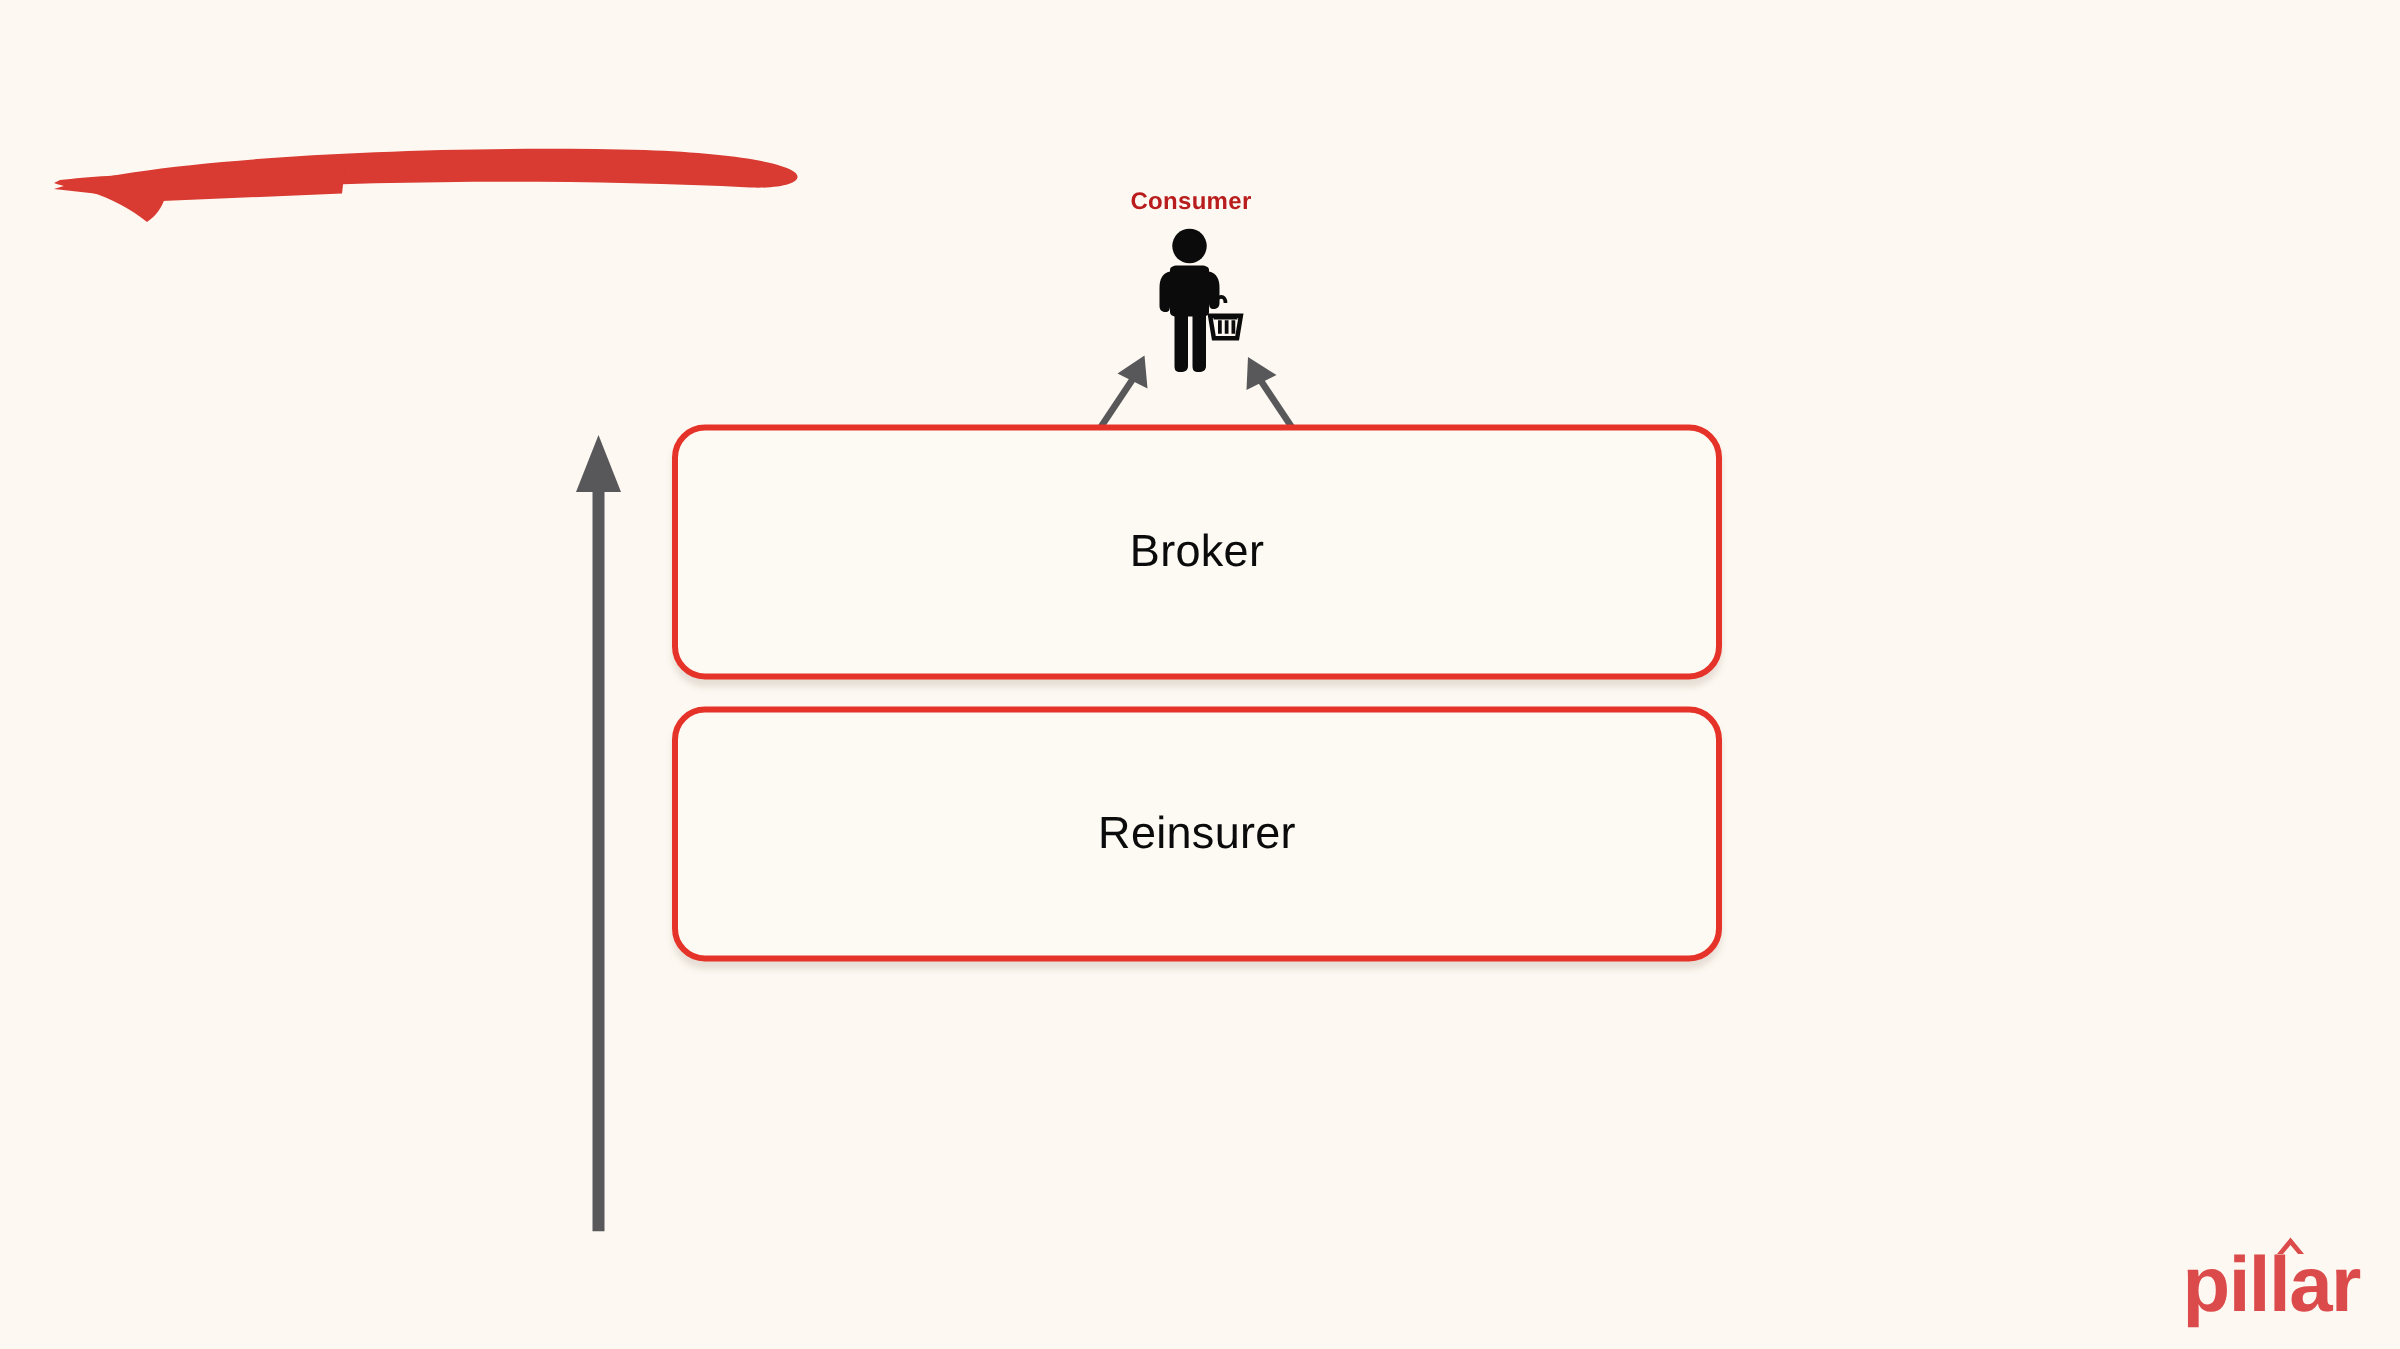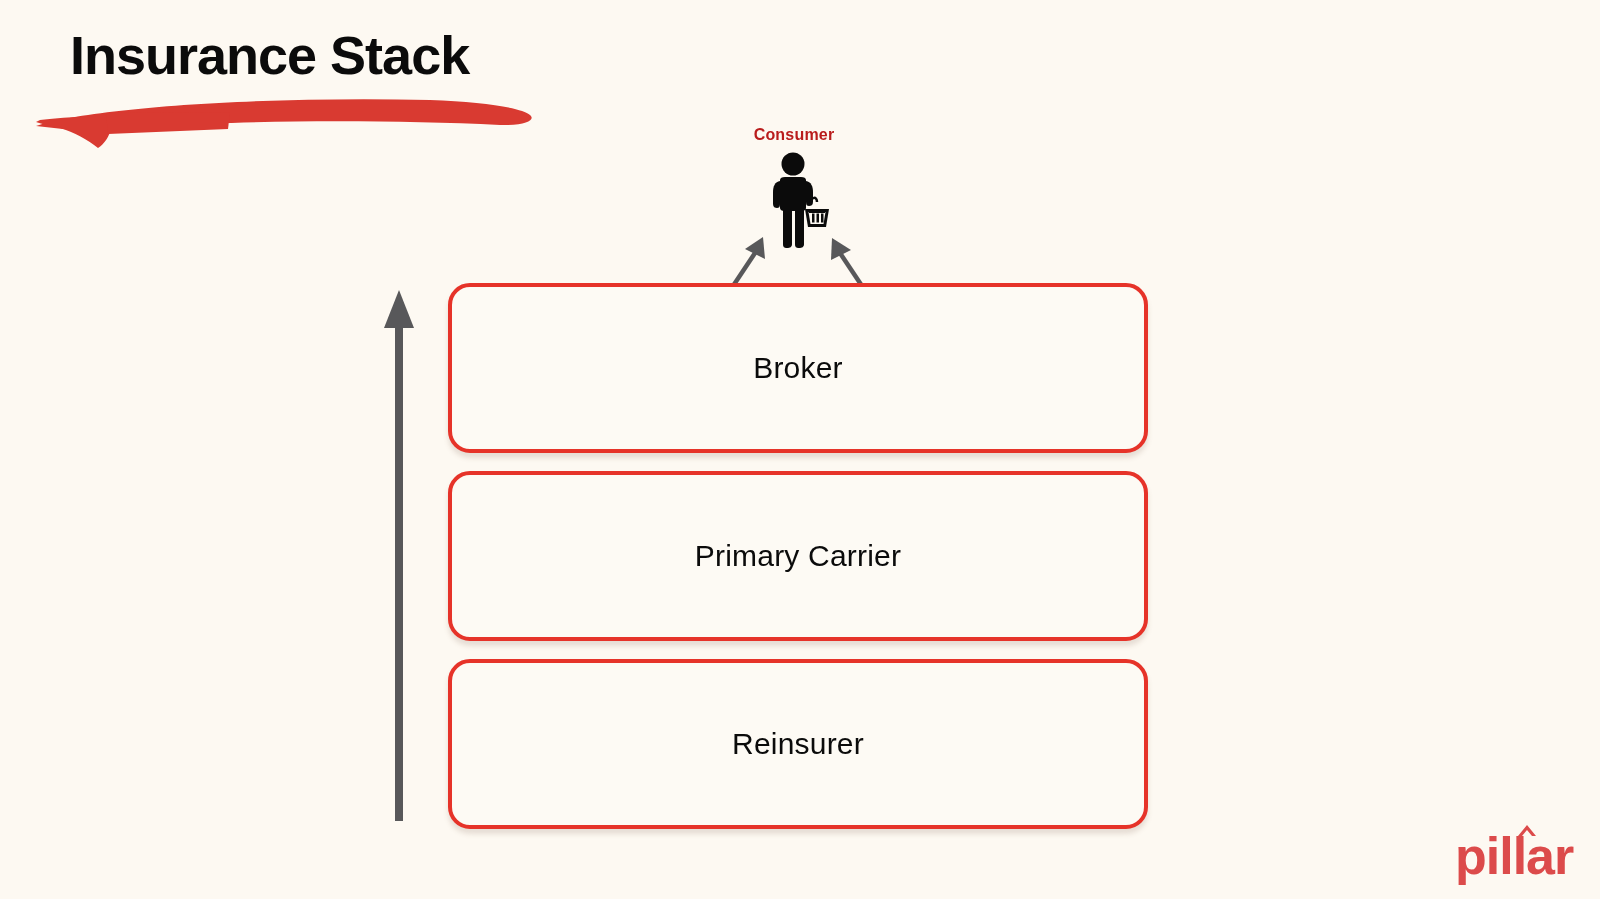--- a/index.html
+++ b/index.html
@@ -116,21 +116,20 @@
     top: 818px;
     width: 140px;
     height: 72px;
   }
 </style>
 </head>
 <body>
 
 <div id="canvas">
 
-  <div class="title">Insurance Stack</div>
 
   <svg class="title-underline" viewBox="0 0 520 62" xmlns="http://www.w3.org/2000/svg">
     <path d="M6 38 C 60 20, 230 8, 400 12 C 455 14, 492 20, 500 27 C 506 32, 496 38, 470 37 C 330 30, 150 33, 60 44 Z" fill="#D93A31"></path>
     <path d="M10 32 C 28 30, 56 28, 74 28 L 200 26 L 196 40 L 80 44 C 78 50, 74 56, 68 60 C 58 52, 44 44, 30 40 C 20 38, 12 36, 6 34 Z" fill="#D93A31"></path>
     <path d="M76 25 L 200 24 L 198 41 L 78 46 Z" fill="#D93A31"></path>
   </svg>
 
   <div class="consumer-label">Consumer</div>
 
   <svg class="consumer-figure" viewBox="0 0 72 100" xmlns="http://www.w3.org/2000/svg">
@@ -170,23 +169,20 @@
     <rect x="17" y="36" width="8" height="499" fill="#58585A"></rect>
     <path d="M21 4 L 36 42 L 6 42 Z" fill="#58585A"></path>
   </svg>
 
   <div class="stack">
 
     <div class="stack-box">
       <span class="stack-box-label">Broker</span>
     </div>
 
-    <div class="stack-box">
-      <span class="stack-box-label">Primary Carrier</span>
-    </div>
 
     <div class="stack-box">
       <span class="stack-box-label">Reinsurer</span>
     </div>
 
   </div>
 
   <svg class="brand-logo" viewBox="0 0 140 72" xmlns="http://www.w3.org/2000/svg">
     <text x="0" y="56" font-family="Liberation Sans, sans-serif" font-size="52" font-weight="bold" fill="#DC4B4B" letter-spacing="-1">pillar</text>
     <path d="M63 18 L 72 7 L 81 18 L 77 18 L 72 12 L 67 18 Z" fill="#DC4B4B"></path>

